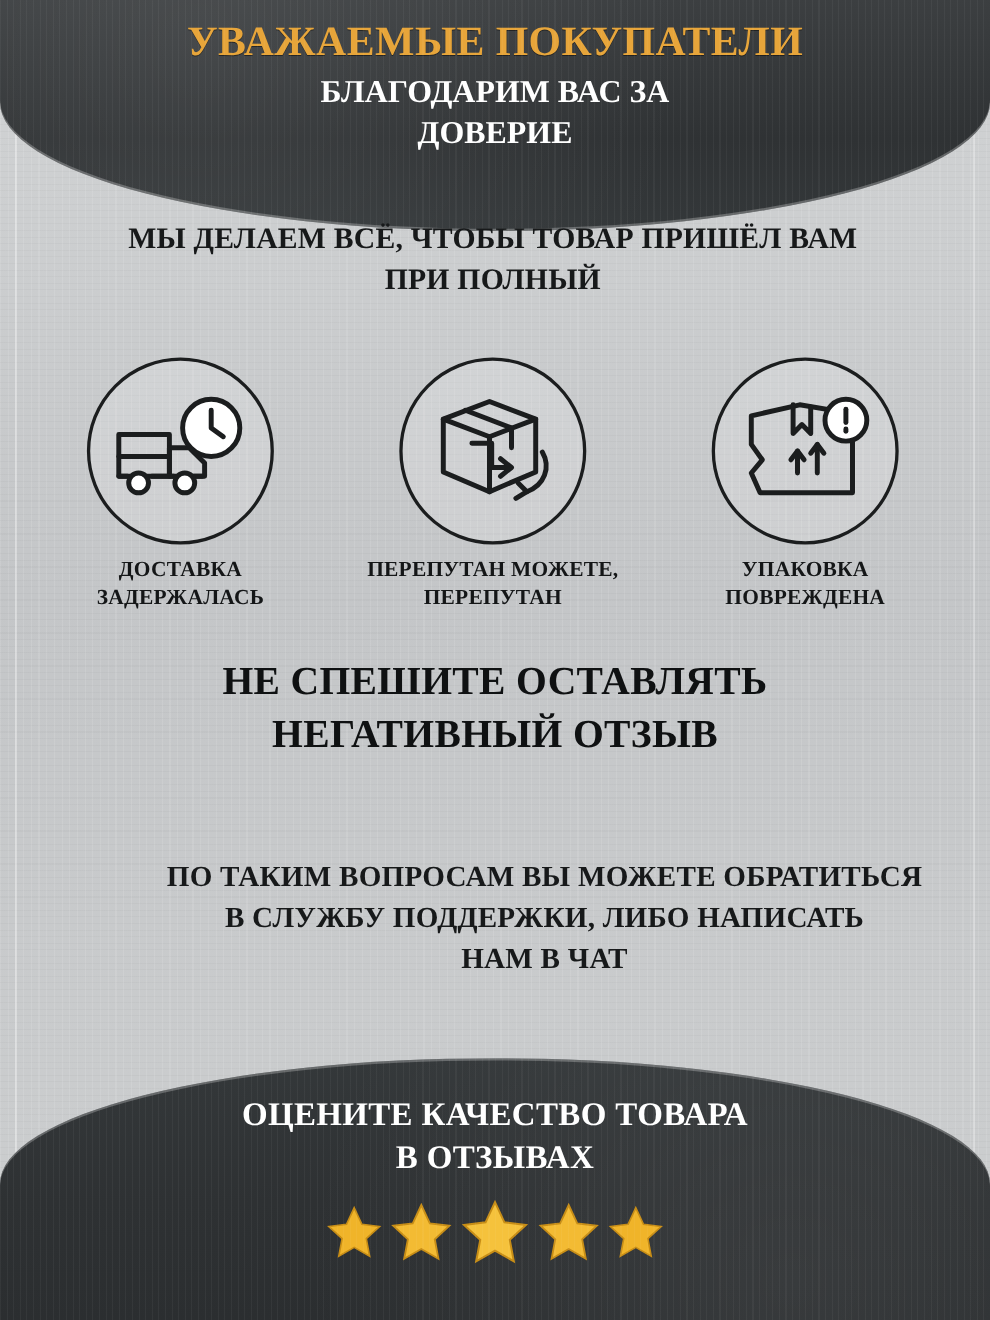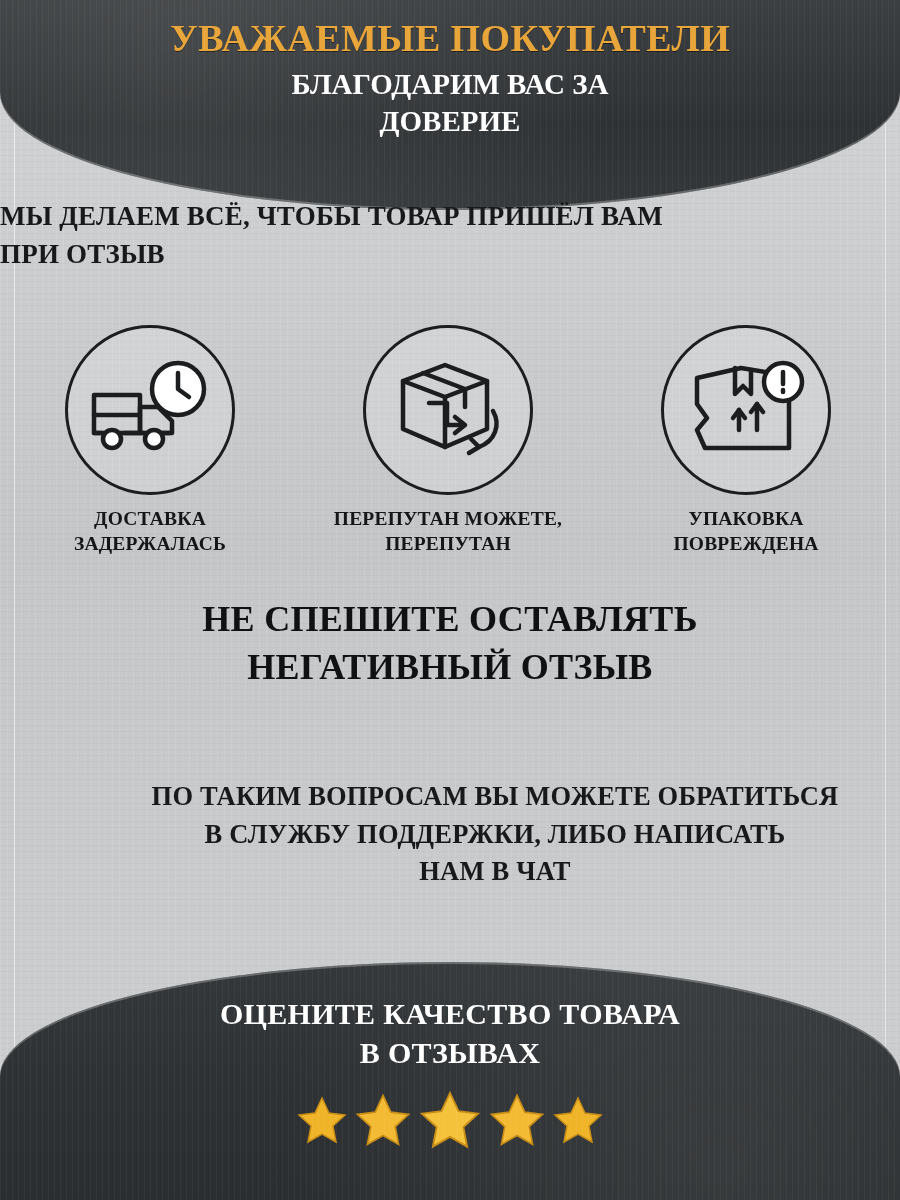--- a/index.html
+++ b/index.html
@@ -77,40 +77,42 @@
     line-height: 1.26;
     margin: 0;
   }
 
   
   .body-top {
     position: absolute;
     top: 198px;
     left: 0;
     width: 764px;
+    text-align: center;
+    padding-left: 48px;
   }
   .lead {
     font-size: 27px;
     font-weight: bold;
     color: #17191a;
     line-height: 1.4;
     letter-spacing: 0.2px;
     margin: 0 auto;
     width: 800px;
   }
 
   .icons-row {
     position: absolute;
     top: 325px;
     left: 0;
     width: 896px;
     display: flex;
     justify-content: center;
     align-items: flex-start;
-    gap: 48px;
+    gap: 34px;
   }
   .icon-block {
     width: 250px;
     text-align: center;
   }
   .icon-circle {
     width: 164px;
     height: 164px;
     margin: 0 auto 12px auto;
     border-radius: 50%;
@@ -227,21 +229,21 @@
   <div class="header">
     <div class="header-inner">
       <div class="header-title">УВАЖАЕМЫЕ ПОКУПАТЕЛИ</div>
       <div class="header-sub">БЛАГОДАРИМ ВАС ЗА</div>
       <div class="header-sub">ДОВЕРИЕ</div>
     </div>
   </div>
 
   <div class="body-top">
     <div class="lead">МЫ ДЕЛАЕМ ВСЁ, ЧТОБЫ ТОВАР ПРИШЁЛ ВАМ</div>
-    <div class="lead">ПРИ ОТЗЫВ</div>
+    <div class="lead">ПРИ ПОЛНЫЙ</div>
   </div>
 
   <div class="icons-row">
 
     <div class="icon-block">
       <div class="icon-circle">
         <svg width="128" height="110" viewBox="0 0 128 110" fill="none" xmlns="http://www.w3.org/2000/svg">
           <g stroke="#1b1d1e" stroke-width="4.5" stroke-linecap="round" stroke-linejoin="round" fill="none">
             <path d="M8 40 h46 v38 H8 z"></path>
             <path d="M54 52 h18 l14 14 v12 H54 z"></path>

